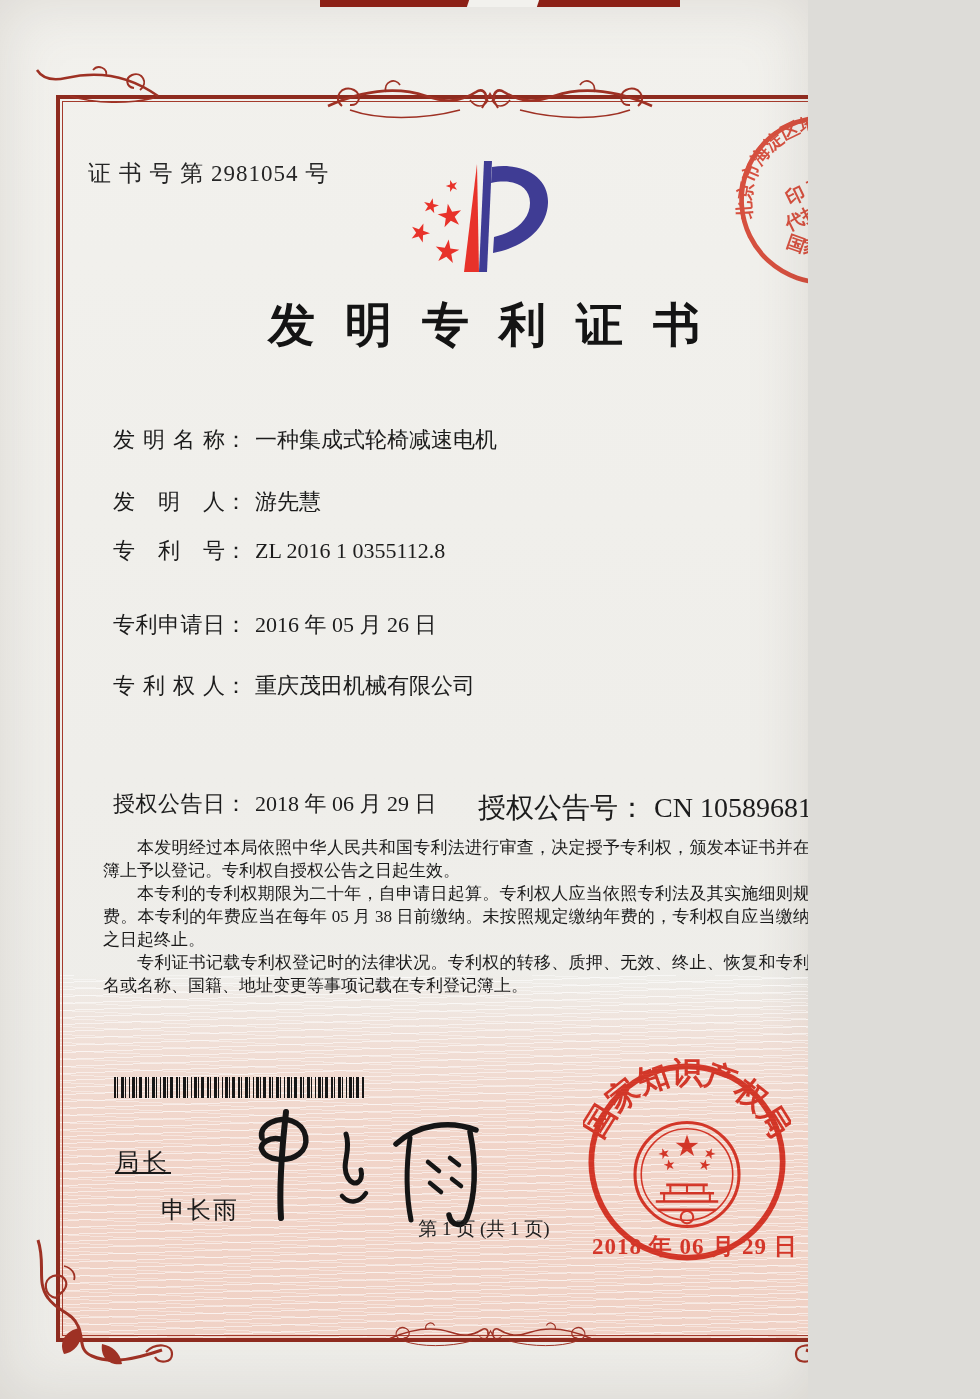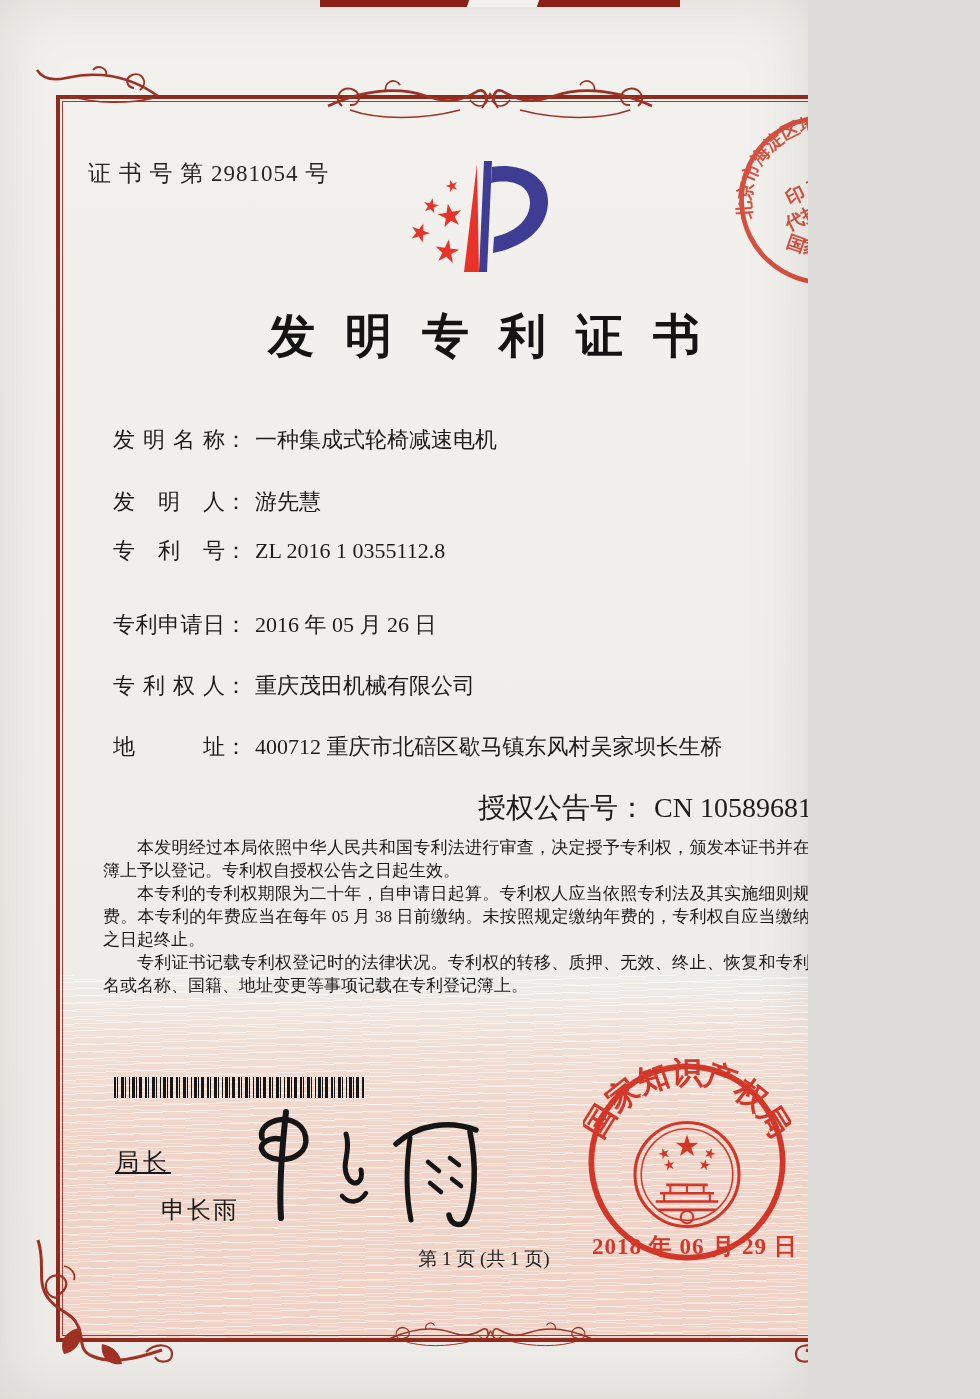--- a/index.html
+++ b/index.html
@@ -26,21 +26,21 @@
   .frame-inner { position:absolute; inset:2px; border:1px solid #a43a2c; }
   
   .orn { position:absolute; color:#9e3124; }
   
   .cert-no { position:absolute; left:88px; top:158px; font-size:23px; color:#262626; letter-spacing:1px; }
   
   .logo { position:absolute; left:408px; top:160px; }
   
   .tax-stamp { position:absolute; left:733px; top:110px; width:182px; height:180px; transform:rotate(-26deg); mix-blend-mode:multiply; opacity:.92; }
   
-  .title { position:absolute; left:56px; top:305px; width:856px; text-align:center; font-size:47px; font-weight:700; color:#141414; letter-spacing:30px; text-indent:30px; }
+  .title { position:absolute; left:56px; top:294px; width:856px; text-align:center; font-size:47px; font-weight:700; color:#141414; letter-spacing:30px; text-indent:30px; }
   
   .field { position:absolute; left:113px; font-size:22px; color:#1c1c1c; white-space:nowrap; }
   .flabel { display:inline-block; width:112px; text-align:justify; text-align-last:justify; vertical-align:bottom; }
   .fcolon { margin-right:8px; }
   .field2 { position:absolute; left:478px; font-size:28px; color:#1c1c1c; white-space:nowrap; }
   .field2 .flabel { width:auto; }
   
   .body-text { position:absolute; left:103px; top:836px; width:776px; font-size:17px; line-height:23px; color:#1a1a1a; text-align:justify; }
   .body-text p { text-indent:2em; margin:0; }
   
@@ -55,21 +55,21 @@
       #161616 18px 21px, transparent 21px 22px,
       #161616 22px 23px, transparent 23px 25px,
       #161616 25px 28px, transparent 28px 31px);
   }
   .signer-title { position:absolute; left:115px; top:1146px; font-size:24px; color:#1a1a1a; letter-spacing:4px;text-decoration:underline; }
   .signer-name  { position:absolute; left:115px; top:1194px; font-size:24px; color:#1a1a1a; letter-spacing:2px;margin-left:46px; }
   .signature { position:absolute; left:248px; top:1106px; }
   
   .ipo-seal { position:absolute; left:583px; top:1058px; width:208px; height:208px; mix-blend-mode:multiply; opacity:.95; }
   .seal-date { position:absolute; left:592px; top:1231px; font-size:23px; color:#d4372a; font-weight:700; letter-spacing:1px; white-space:nowrap; }
-  .footer { position:absolute; left:56px; top:1246px; width:856px; text-align:center; font-size:19px; color:#222; }
+  .footer { position:absolute; left:56px; top:1216px; width:856px; text-align:center; font-size:19px; color:#222; }
   svg text { font-family:"Liberation Serif","DejaVu Serif",serif; }
 </style>
 </head>
 <body>
 
 <div class="page">
 
   <svg width="0" height="0" style="position:absolute" aria-hidden="true">
     <defs>
       <path id="star5" d="M0,-10 L2.25,-3.1 L9.51,-3.09 L3.63,1.18 L5.88,8.09 L0,3.82 L-5.88,8.09 L-3.63,1.18 L-9.51,-3.09 L-2.25,-3.1 Z"></path>
@@ -172,22 +172,22 @@
   </div>
   <div class="field" style="top:536px">
     <span class="flabel">专利号</span><span class="fcolon">：</span><span class="fvalue">ZL 2016 1 0355112.8</span>
   </div>
   <div class="field" style="top:610px">
     <span class="flabel">专利申请日</span><span class="fcolon">：</span><span class="fvalue">2016 年 05 月 26 日</span>
   </div>
   <div class="field" style="top:671px">
     <span class="flabel">专利权人</span><span class="fcolon">：</span><span class="fvalue">重庆茂田机械有限公司</span>
   </div>
-  <div class="field" style="top:732px">
-    <span class="flabel">地址</span><span class="fcolon">：</span><span class="fvalue">400712 重庆市北碚区歇马镇东风村吴家坝长生桥</span>
+  <div class="field" style="top:789px">
+    <span class="flabel">授权公告日</span><span class="fcolon">：</span><span class="fvalue">2018 年 06 月 29 日</span>
   </div>
   <div class="field2" style="top:789px">
     <span class="flabel">授权公告号</span><span class="fcolon">：</span><span class="fvalue">CN 105896813 B</span>
   </div>
 
   <div class="body-text">
     <p>本发明经过本局依照中华人民共和国专利法进行审查，决定授予专利权，颁发本证书并在专利登记簿上予以登记。专利权自授权公告之日起生效。</p>
     <p>本专利的专利权期限为二十年，自申请日起算。专利权人应当依照专利法及其实施细则规定缴纳年费。本专利的年费应当在每年 05 月 38 日前缴纳。未按照规定缴纳年费的，专利权自应当缴纳年费期满之日起终止。</p>
     <p>专利证书记载专利权登记时的法律状况。专利权的转移、质押、无效、终止、恢复和专利权人的姓名或名称、国籍、地址变更等事项记载在专利登记簿上。</p>
   </div>

